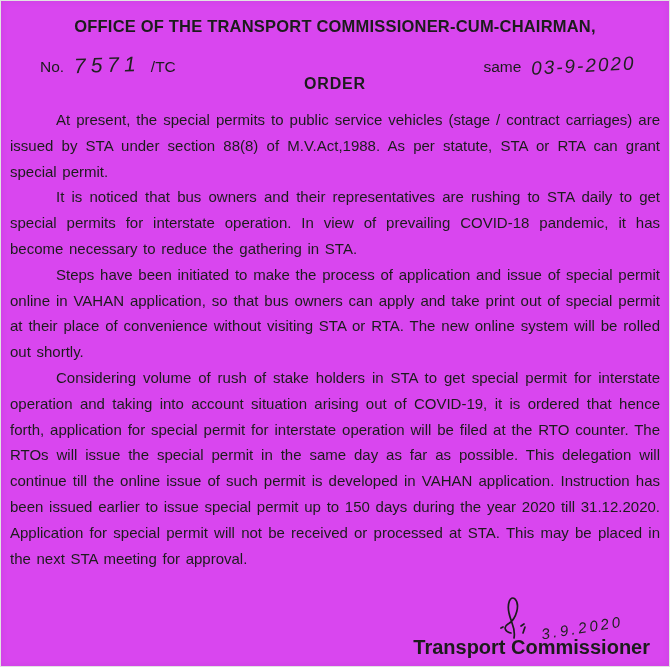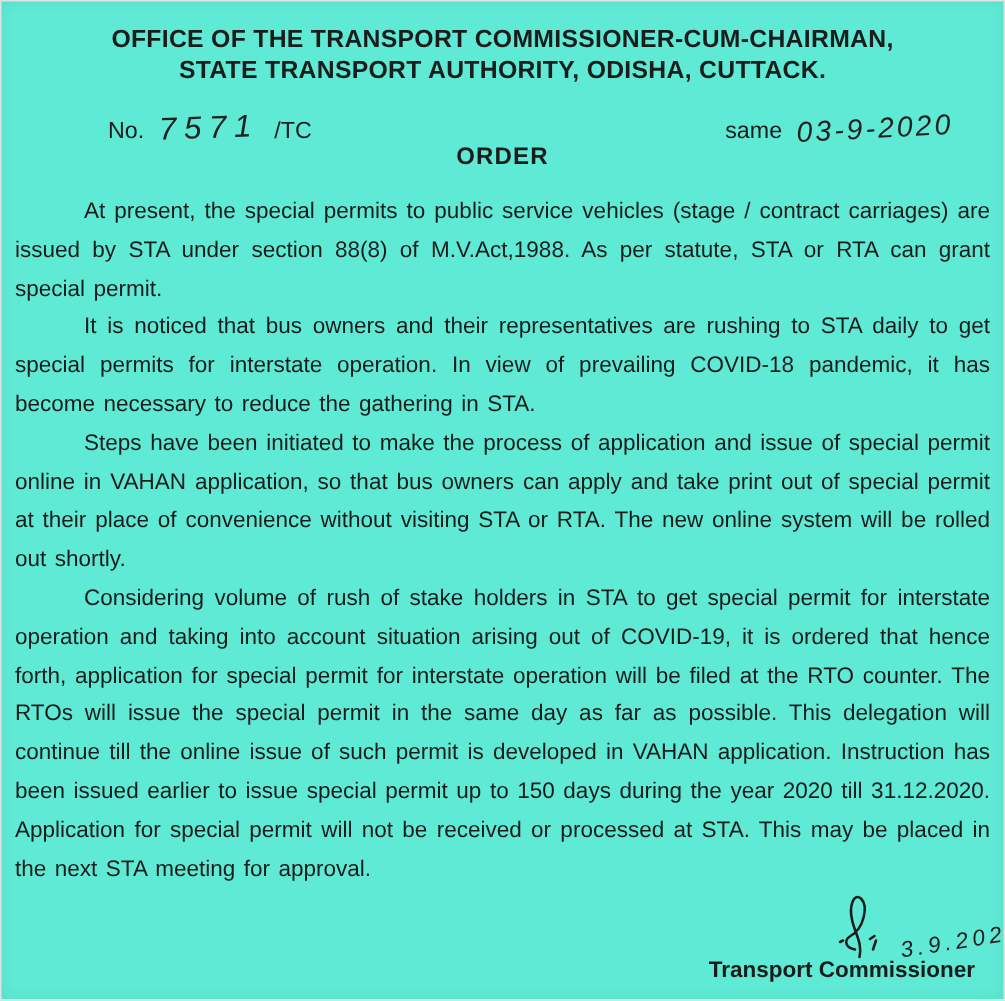--- a/index.html
+++ b/index.html
@@ -4,40 +4,40 @@
 <style>
   html, body {
     margin: 0;
     padding: 0;
     background: #ffffff;
   }
   .page {
     position: relative;
     width: 670px;
     height: 667px;
-    background: #5eead4;
+    background: #d946ef;
     overflow: hidden;
     box-sizing: border-box;
     font-family: "Liberation Sans", sans-serif;
     color: #1c1c1c;
     box-shadow: inset 0 0 0 1px #e2e2e2, inset 0 0 10px rgba(0,0,0,0.07);
   }
   .header {
     margin-top: 16px;
     text-align: center;
     font-weight: bold;
     font-size: 16.5px;
     line-height: 21px;
     letter-spacing: 0.2px;
   }
   .ref-row {
     display: flex;
     justify-content: space-between;
     align-items: flex-end;
-    padding: 16px 34px 0 72px;
+    padding: 16px 34px 0 40px;
     font-size: 15.5px;
   }
   .ref-left, .ref-right {
     display: flex;
     align-items: baseline;
     gap: 10px;
   }
   .hand {
     display: inline-block;
     font-style: italic;
@@ -91,32 +91,31 @@
   .sig-date {
     position: absolute;
     left: 128px;
     top: 22px;
     font-size: 15px;
     letter-spacing: 3px;
     transform: rotate(-9deg);
   }
   .sig-lines {
     font-weight: bold;
-    font-size: 15px;
+    font-size: 20px;
     line-height: 20.5px;
   }
 </style>
 </head>
 <body>
 
 <div class="page">
 
   <div class="header">
     <div>OFFICE OF THE TRANSPORT COMMISSIONER-CUM-CHAIRMAN,</div>
-    <div>STATE TRANSPORT AUTHORITY, ODISHA, CUTTACK.</div>
   </div>
 
   <div class="ref-row">
     <div class="ref-left">
       <span>No.</span>
       <span class="hand hand-no">7571</span>
       <span>/TC</span>
     </div>
     <div class="ref-right">
       <span>same</span>

